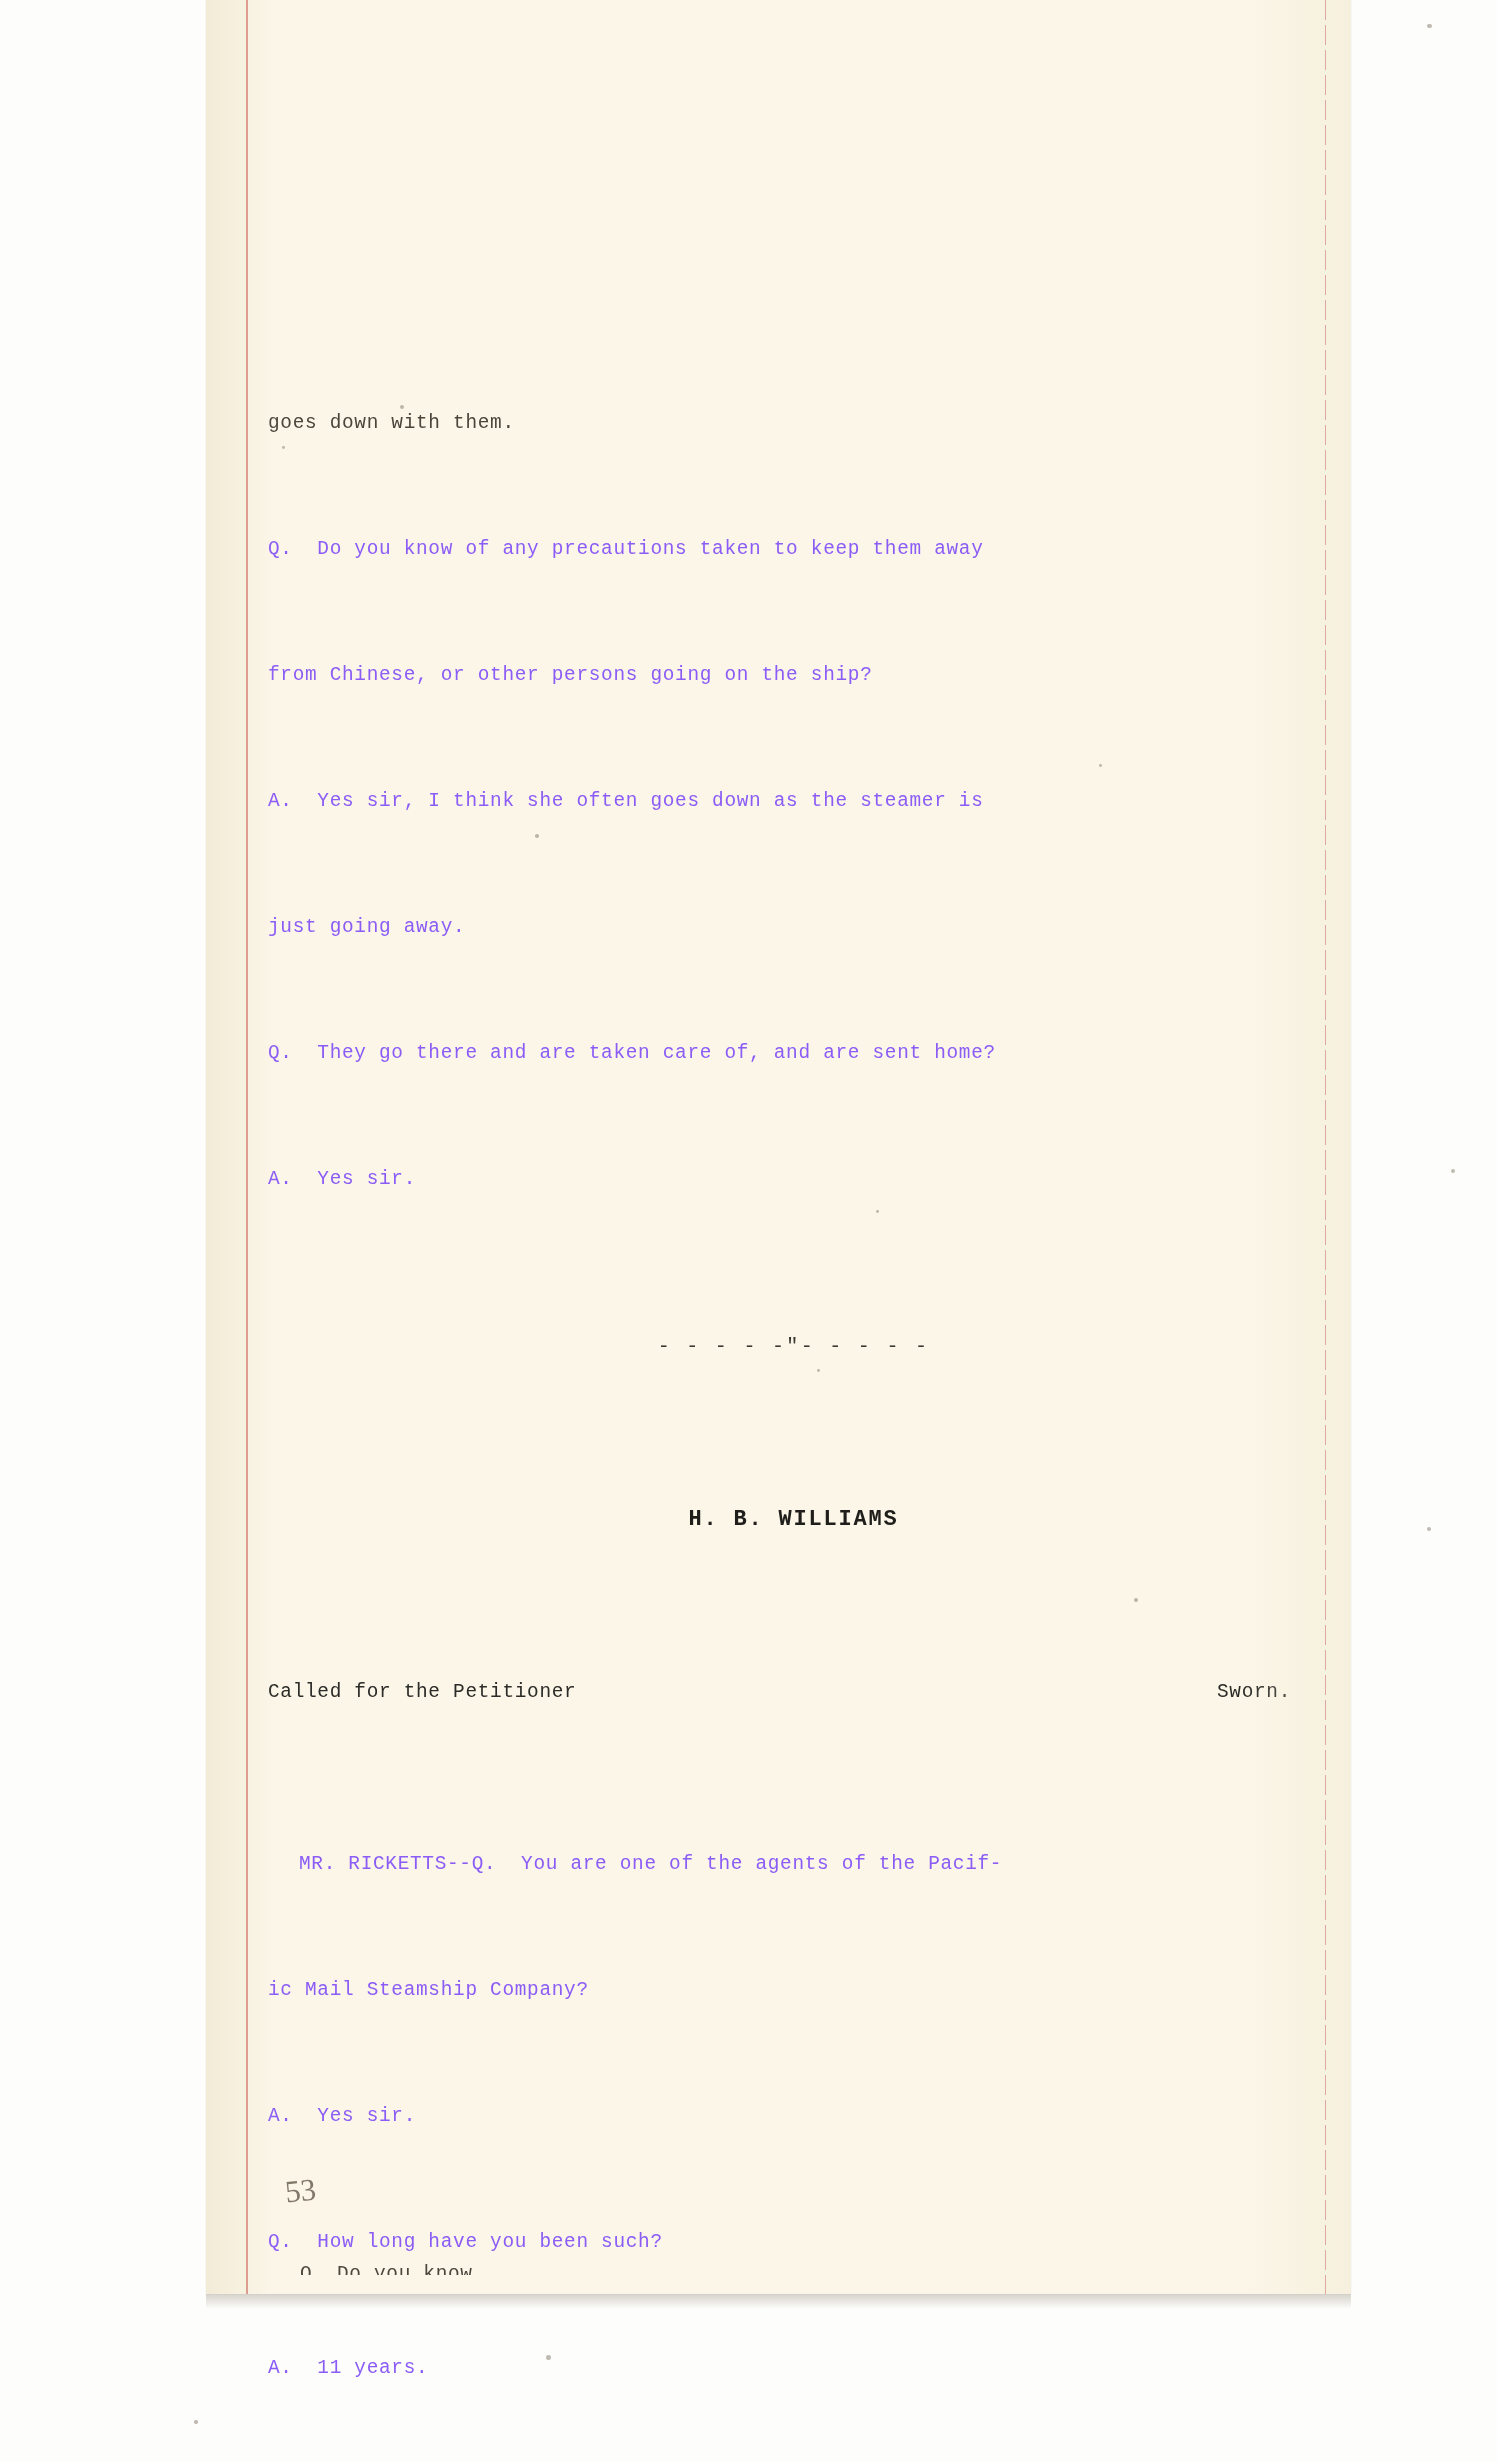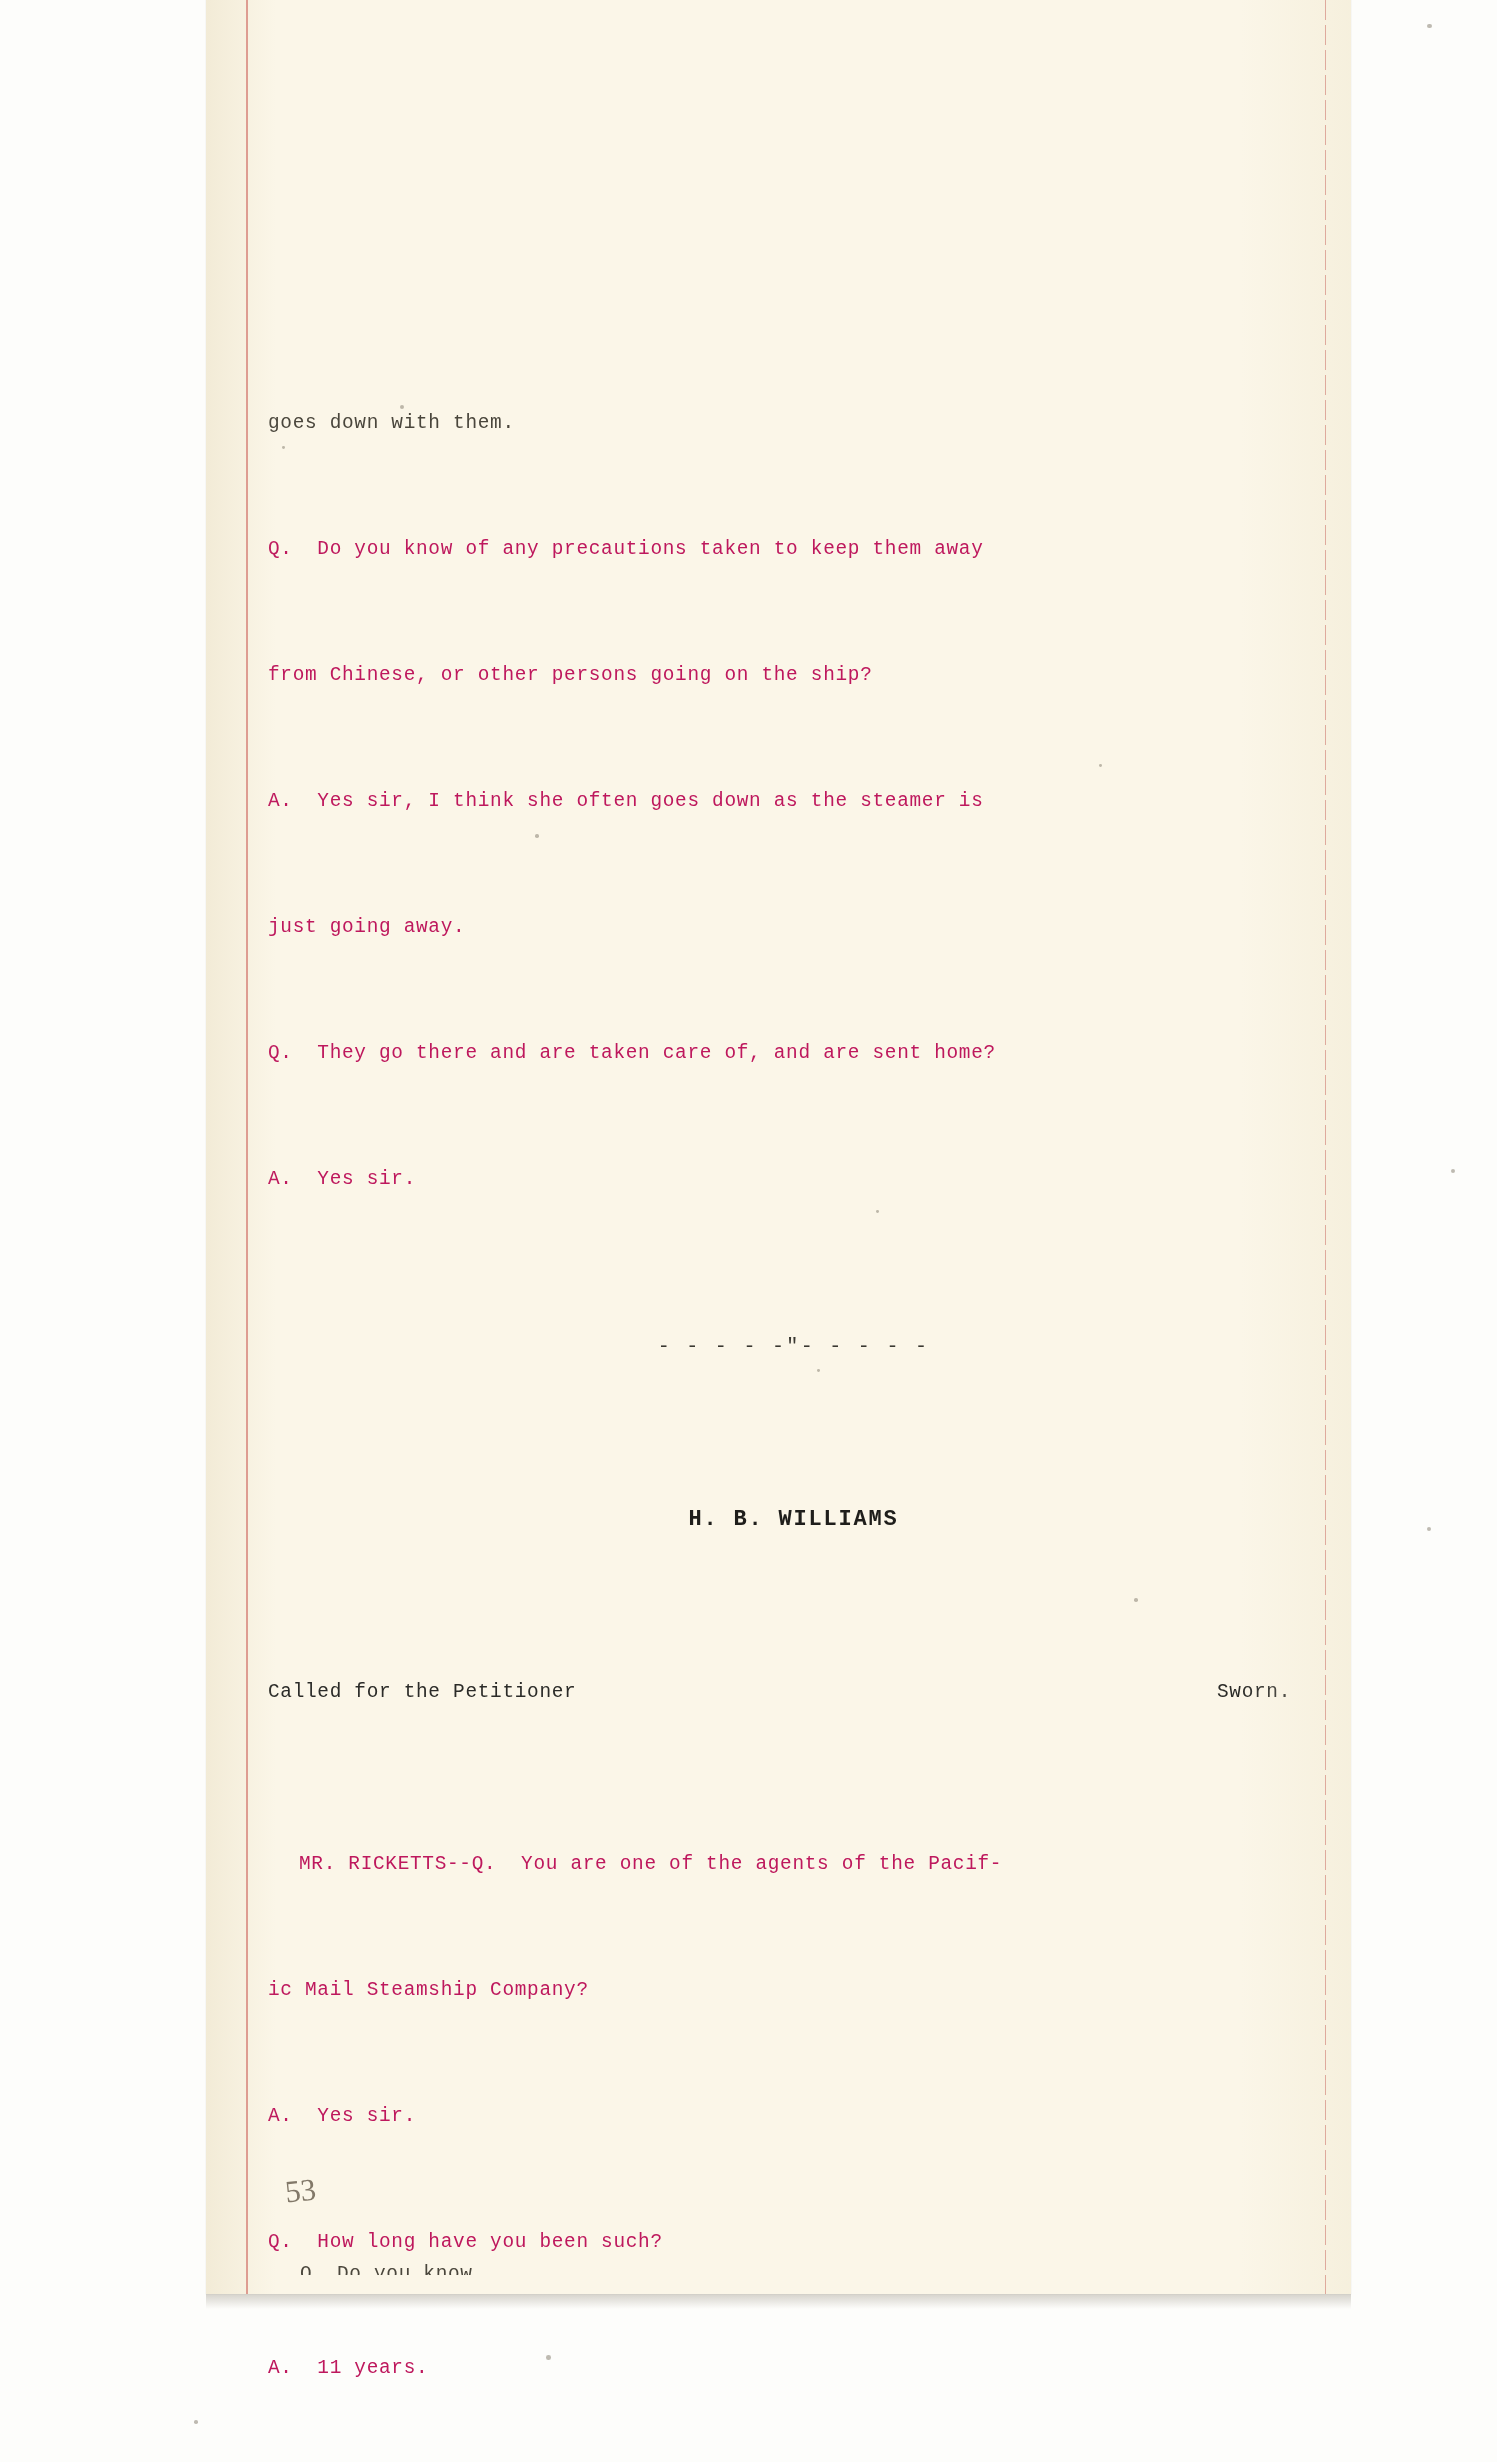--- a/index.html
+++ b/index.html
@@ -81,21 +81,21 @@
     width: 1051px;
     color: #2b2b28;
     font-size: 19.4px;
     line-height: 42px;
     letter-spacing: 0.7px;
     white-space: pre-wrap;
   }
   .line {
     display: block;
     height: 42px;
-    color: #be185d;
+    color: #8b5cf6;
   }
   .line.faint { color: #4a463c; }
   .indent-sm { padding-left: 31px; }
 
   
   .witness-name {
     display: block;
     height: 46px;
     text-align: center;
     font-size: 22px;

